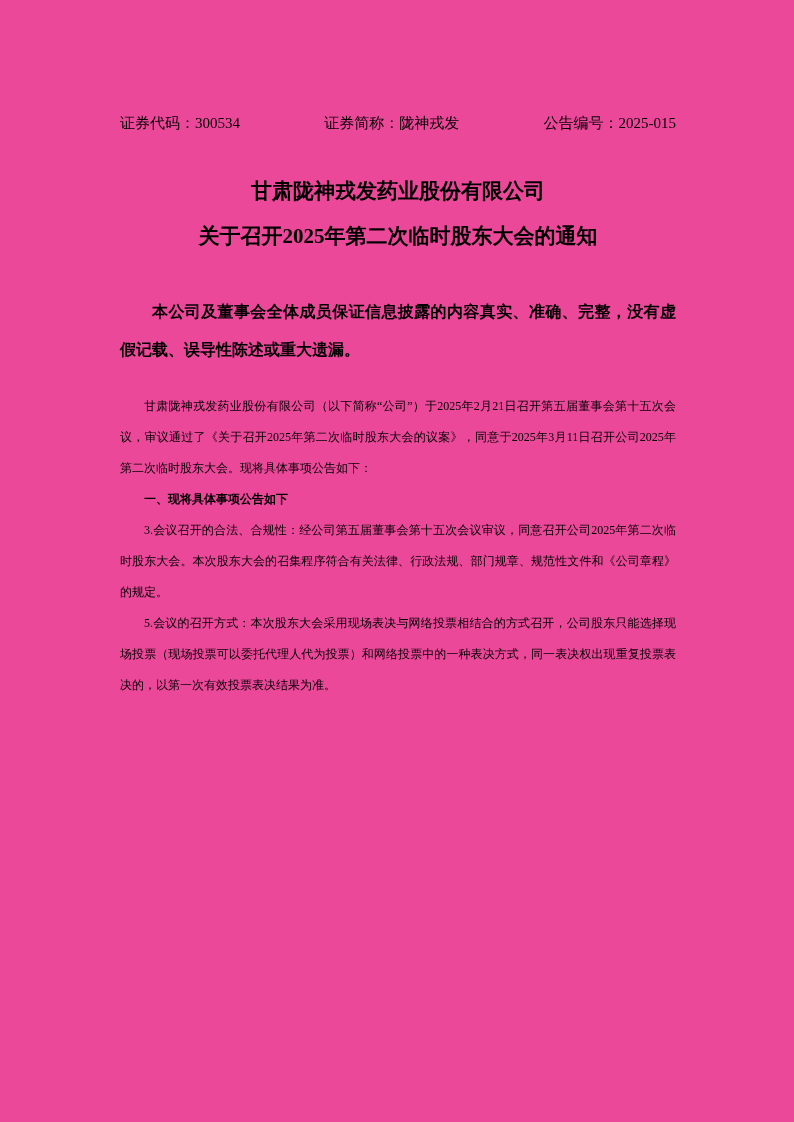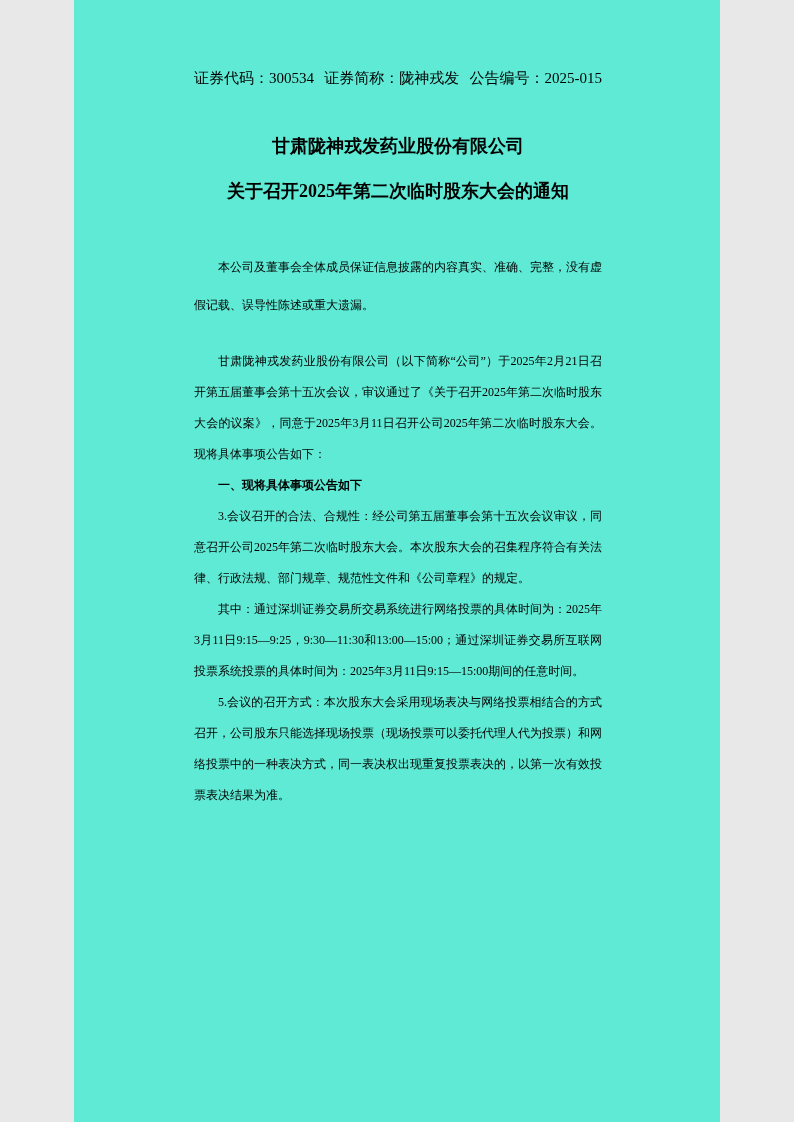--- a/index.html
+++ b/index.html
@@ -2,46 +2,46 @@
 <html><head>
 <meta charset="utf-8">
 <style>
   * { margin: 0; padding: 0; box-sizing: border-box; }
   html, body { background: #e8e8e8; }
   body {
     font-family: "Liberation Serif", "DejaVu Serif", serif;
   }
   .page {
     position: relative;
-    width: 646px;
+    width: 794px;
     height: 1122px;
     margin: 0 auto;
-    background: #5eead4;
+    background: #ec4899;
     color: #000000;
-    padding: 68px 118px 0 120px;
+    padding: 113px 118px 0 120px;
     overflow: hidden;
   }
   .doc-header {
     display: flex;
     justify-content: space-between;
     align-items: baseline;
     font-size: 15px;
     line-height: 20px;
   }
   .doc-title {
     text-align: center;
     font-weight: bold;
-    font-size: 18px;
+    font-size: 21px;
     line-height: 45px;
   }
   .doc-title.first { margin-top: 36px; }
   .disclaimer {
     margin-top: 34px;
-    font-size: 12px;
-    font-weight: normal;
+    font-size: 16px;
+    font-weight: bold;
     line-height: 38px;
     text-indent: 2em;
     text-align: justify;
   }
   .body-block { margin-top: 22px; }
   .para {
     font-size: 12px;
     line-height: 31px;
     text-indent: 2em;
     text-align: justify;
@@ -63,17 +63,16 @@
 
   <div class="doc-title first">甘肃陇神戎发药业股份有限公司</div>
   <div class="doc-title">关于召开2025年第二次临时股东大会的通知</div>
 
   <p class="disclaimer">本公司及董事会全体成员保证信息披露的内容真实、准确、完整，没有虚假记载、误导性陈述或重大遗漏。</p>
 
   <div class="body-block">
     <p class="para">甘肃陇神戎发药业股份有限公司（以下简称“公司”）于2025年2月21日召开第五届董事会第十五次会议，审议通过了《关于召开2025年第二次临时股东大会的议案》，同意于2025年3月11日召开公司2025年第二次临时股东大会。现将具体事项公告如下：</p>
     <p class="para heading">一、现将具体事项公告如下</p>
     <p class="para">3.会议召开的合法、合规性：经公司第五届董事会第十五次会议审议，同意召开公司2025年第二次临时股东大会。本次股东大会的召集程序符合有关法律、行政法规、部门规章、规范性文件和《公司章程》的规定。</p>
-    <p class="para">其中：通过深圳证券交易所交易系统进行网络投票的具体时间为：2025年3月11日9:15—9:25，9:30—11:30和13:00—15:00；通过深圳证券交易所互联网投票系统投票的具体时间为：2025年3月11日9:15—15:00期间的任意时间。</p>
     <p class="para">5.会议的召开方式：本次股东大会采用现场表决与网络投票相结合的方式召开，公司股东只能选择现场投票（现场投票可以委托代理人代为投票）和网络投票中的一种表决方式，同一表决权出现重复投票表决的，以第一次有效投票表决结果为准。</p>
   </div>
 
 </div>
 
 </body></html>

